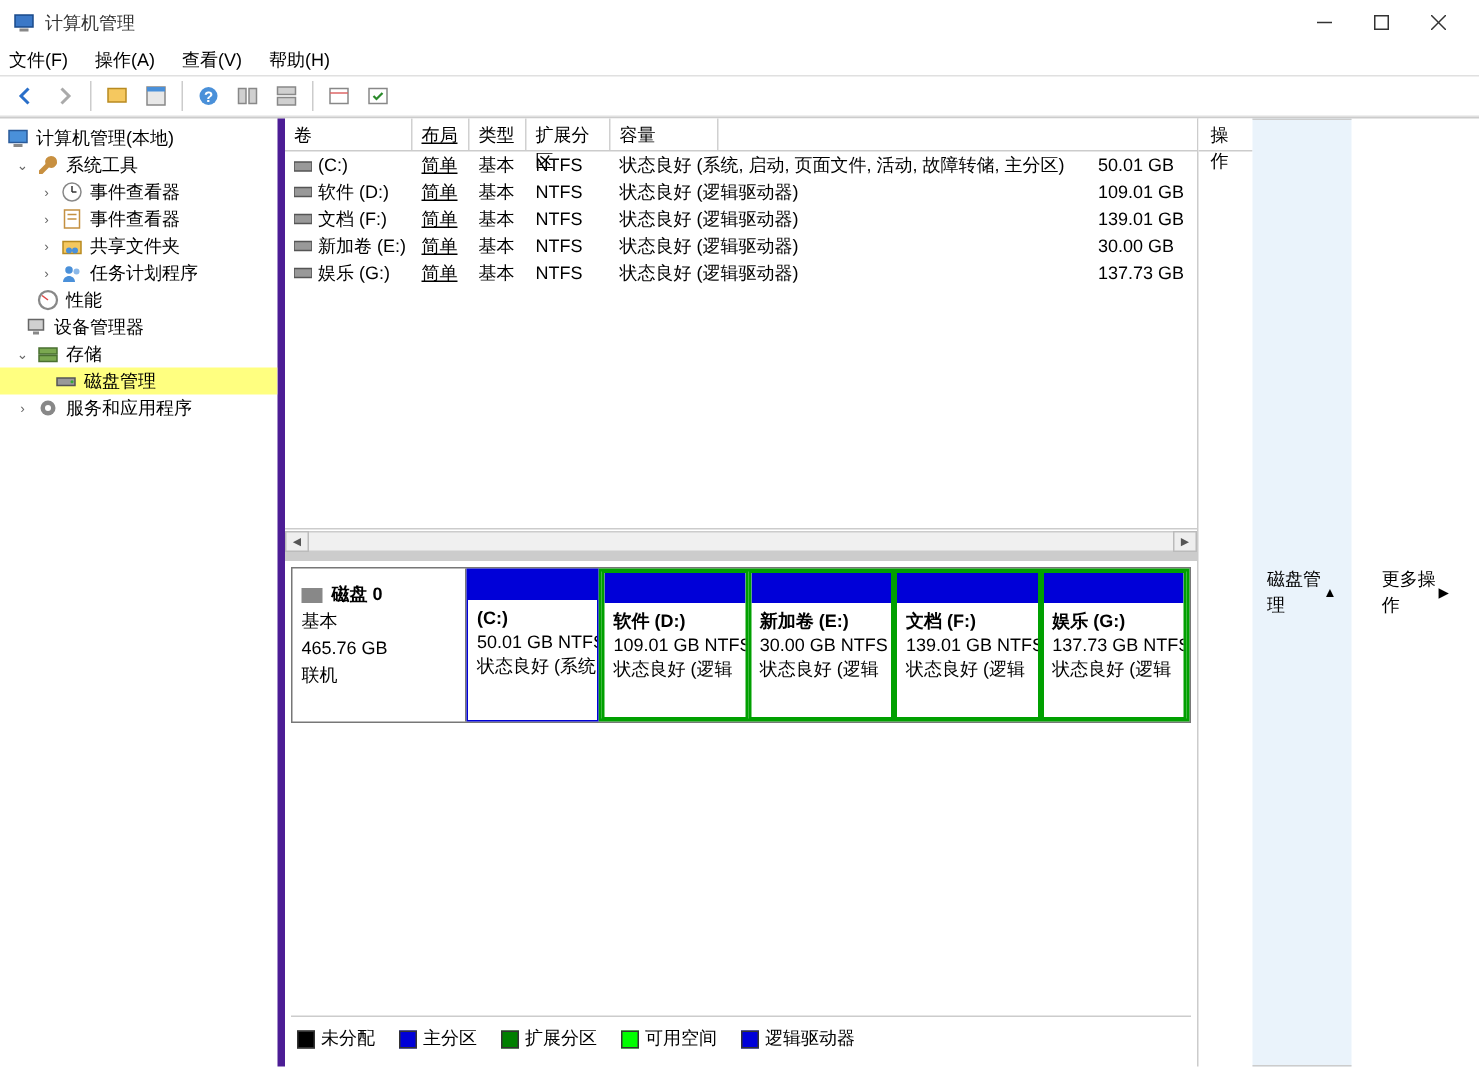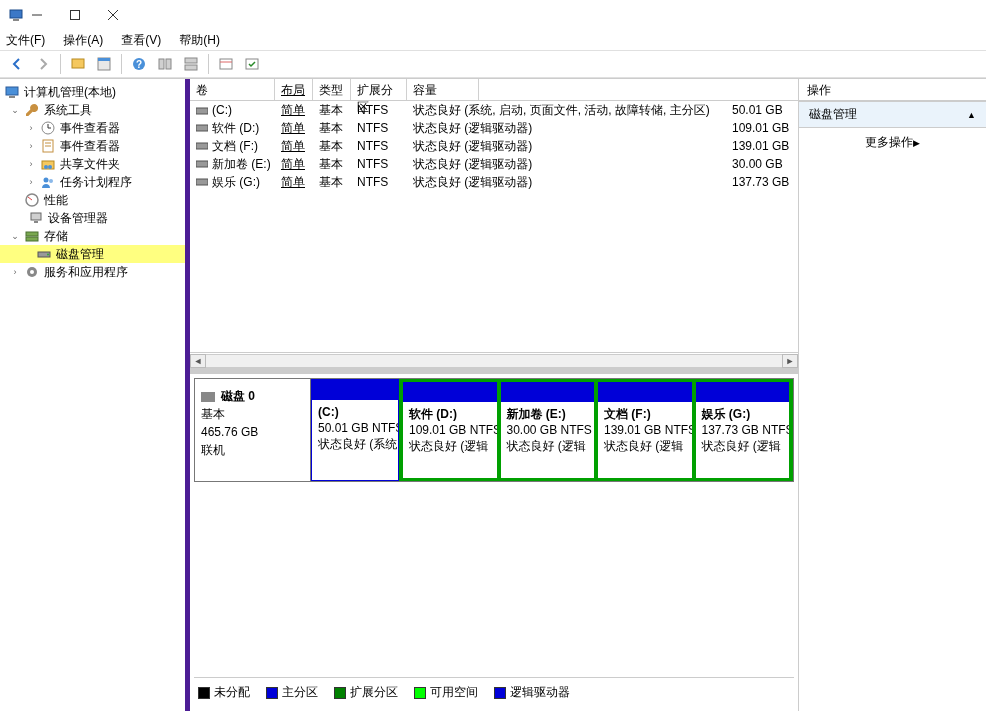--- a/index.html
+++ b/index.html
@@ -41,34 +41,35 @@
 .part .phead { height: 20px; }
 .part .pbody { padding: 4px 6px; font-size: 12px; line-height: 16px; white-space: nowrap; }
 .part .pname { font-weight: bold; }
 .ext-group { border: 2px solid #00a000; display: flex; flex: 1; }
 .ext-group .part { border: 2px solid #00a000; margin: -1px 0; }
 .sys-part .phead { background: #0000d8; }
 .log-part .phead { background: #0000d8; }
 .sys-part { border: 1px solid #0000d8; }
 .legend { margin-top: auto; padding: 6px 4px; display: flex; gap: 16px; align-items: center; border-top: 1px solid #ccc; font-size: 12px;}
 .legend .sw { width: 12px; height: 12px; display: inline-block; margin-right: 4px; vertical-align: middle; border:1px solid #333;}
-.right-panel { width: 188px; border-left: 1px solid #ccc; display: flex; flex-direction: column; }
+.right-panel { width: 188px; border-left: 1px solid #ccc; display: flex; flex-direction: row; }
 .right-panel .rhead { height: 22px; border-bottom: 1px solid #ccc; padding: 3px 8px; font-size: 12px; background:#fff;}
 .right-panel .section { border-top: 1px solid #ccc; border-bottom: 1px solid #ccc; background: #eaf3fb; padding: 4px 10px; display:flex; justify-content:space-between; align-items:center; font-size:12px;}
 .right-panel .item { padding: 6px 20px; font-size: 12px; display:flex; justify-content:center; align-items:center;}
 svg { display: block; }
 </style>
 </head>
 <body>
 
 <div class="titlebar">
   <svg class="app-icon" viewBox="0 0 16 16">
       <rect x="2" y="3" width="12" height="8" fill="#3b78c7" stroke="#1a4a8a"></rect>
       <rect x="5" y="12" width="6" height="2" fill="#888"></rect>
     </svg>
+  <span class="title">计算机管理</span>
   <div class="win-btns">
     <div class="win-btn">
         <svg width="10" height="10" viewBox="0 0 10 10">
           <line x1="0" y1="5" x2="10" y2="5" stroke="#333"></line>
         </svg>
       </div>
     <div class="win-btn">
         <svg width="10" height="10" viewBox="0 0 10 10">
           <rect x="0.5" y="0.5" width="9" height="9" fill="none" stroke="#333"></rect>
         </svg>
@@ -199,21 +200,21 @@
         </svg>
       <span>任务计划程序</span>
     </div>
     <div class="tree-item" style="padding-left:24px">
       <svg class="ticon" viewBox="0 0 16 16">
           <circle cx="8" cy="8" r="6" fill="none" stroke="#888" stroke-width="1.5"></circle>
           <line x1="8" y1="8" x2="4" y2="5" stroke="#d44"></line>
         </svg>
       <span>性能</span>
     </div>
-    <div class="tree-item" style="padding-left:28px">
+    <div class="tree-item" style="padding-left:16px">
       <svg class="ticon" viewBox="0 0 16 16">
           <rect x="3" y="3" width="10" height="7" fill="#d0d0d0" stroke="#666"></rect>
           <rect x="6" y="11" width="4" height="2" fill="#888"></rect>
         </svg>
       <span>设备管理器</span>
     </div>
     <div class="tree-item" style="padding-left:10px">
       <span class="exp">⌄</span>
       <svg class="ticon" viewBox="0 0 16 16">
           <rect x="2" y="4" width="12" height="4" fill="#7aa850" stroke="#4a7030"></rect>

